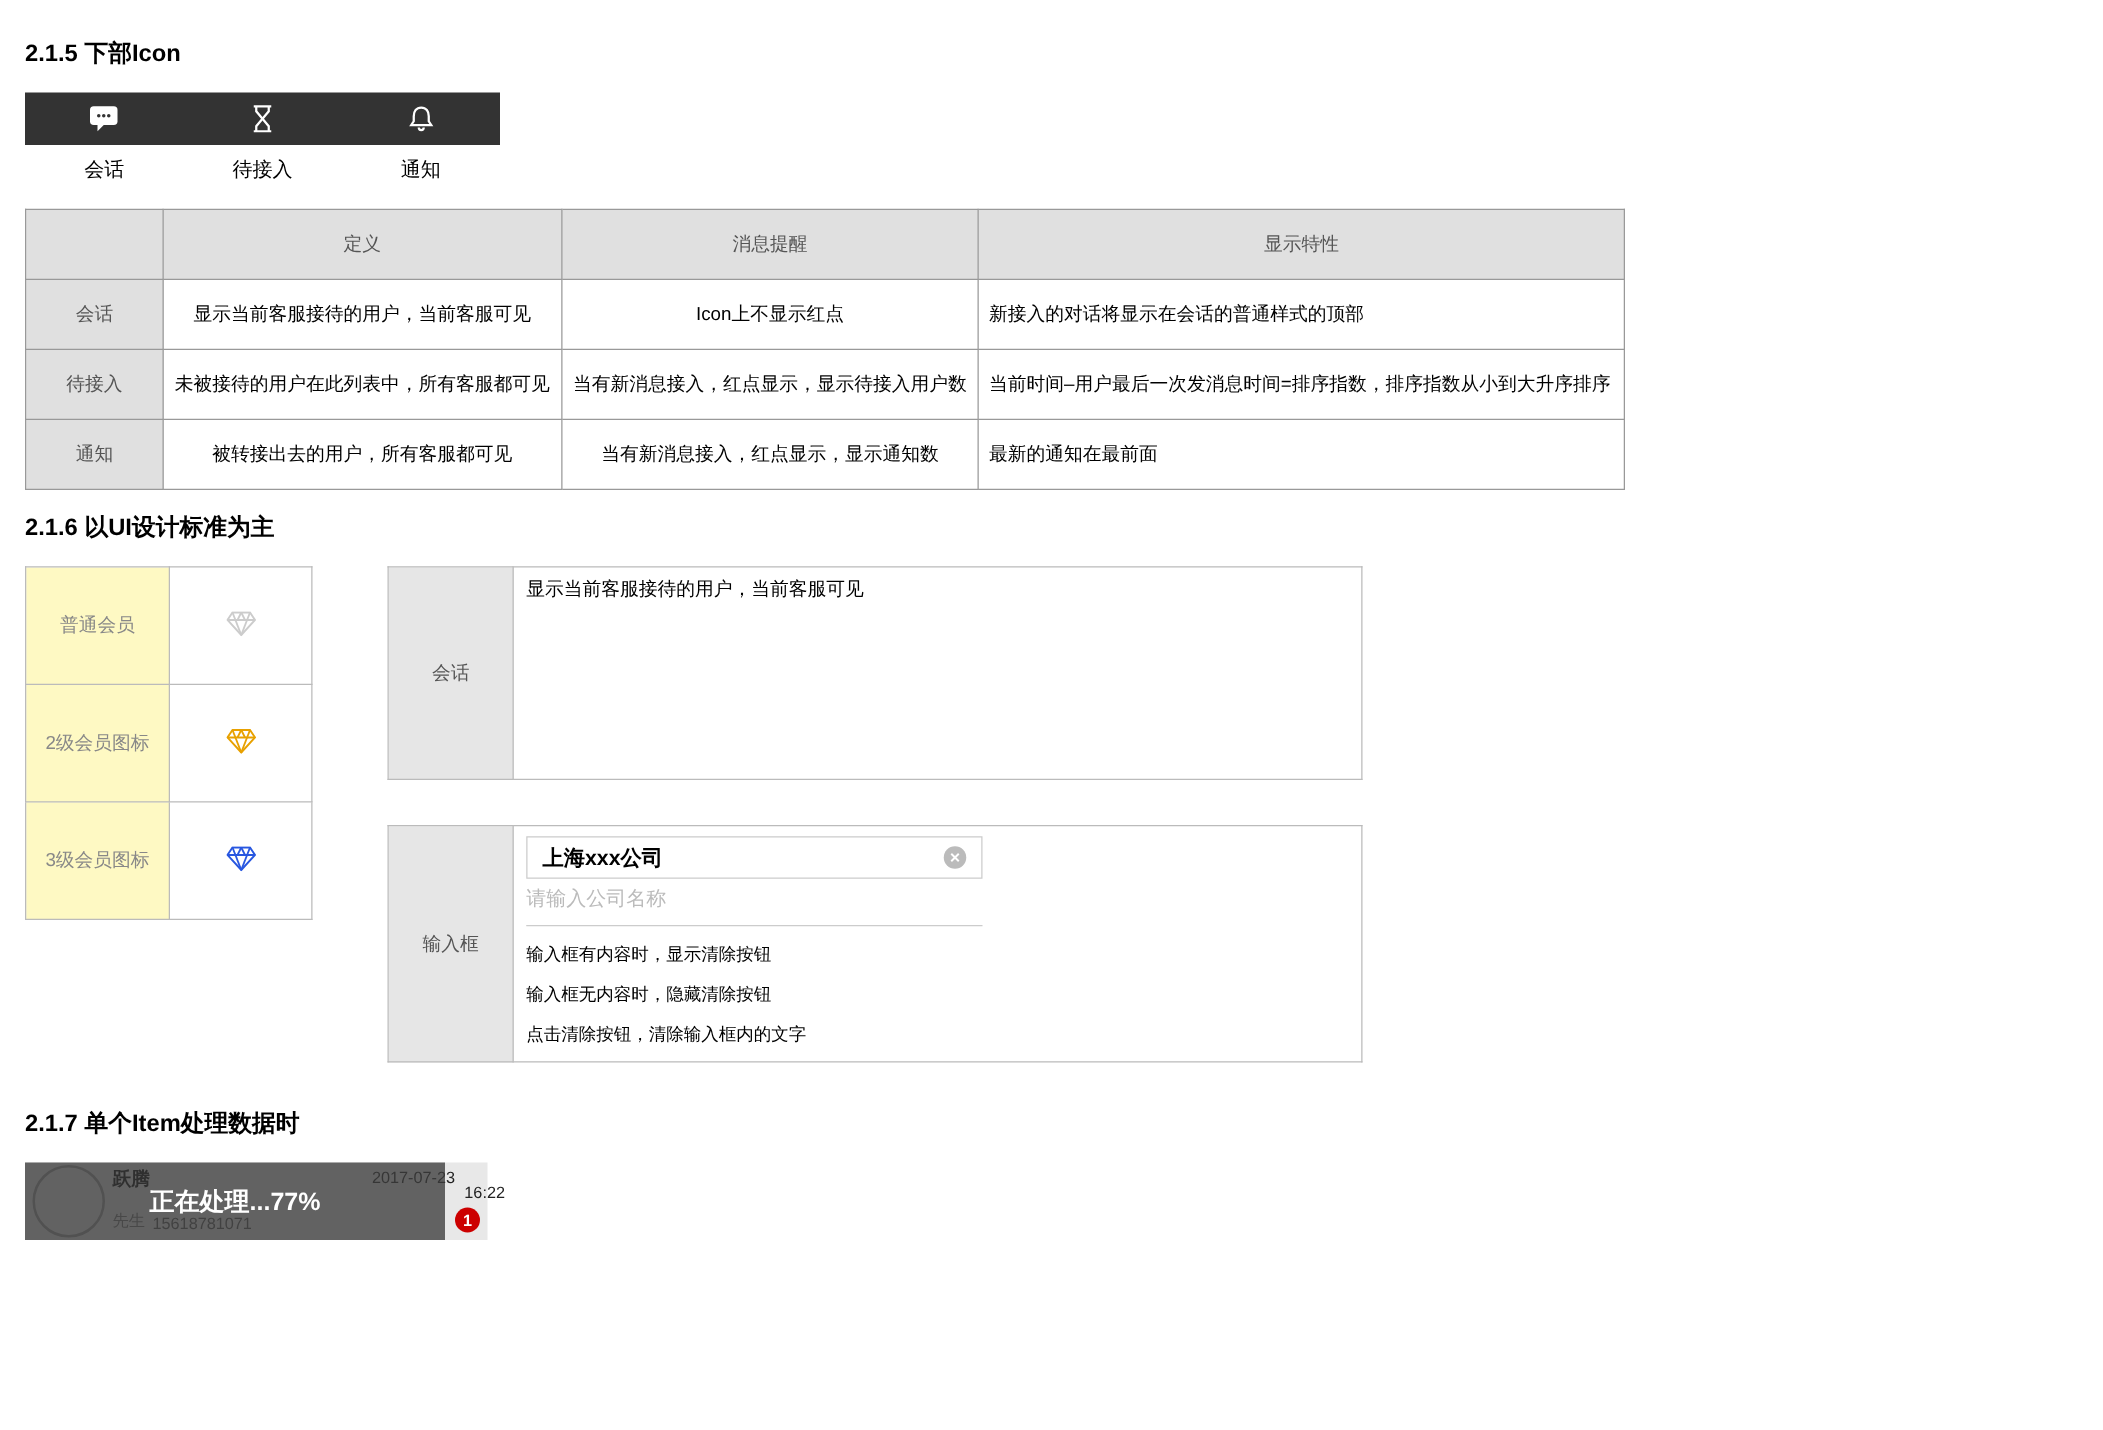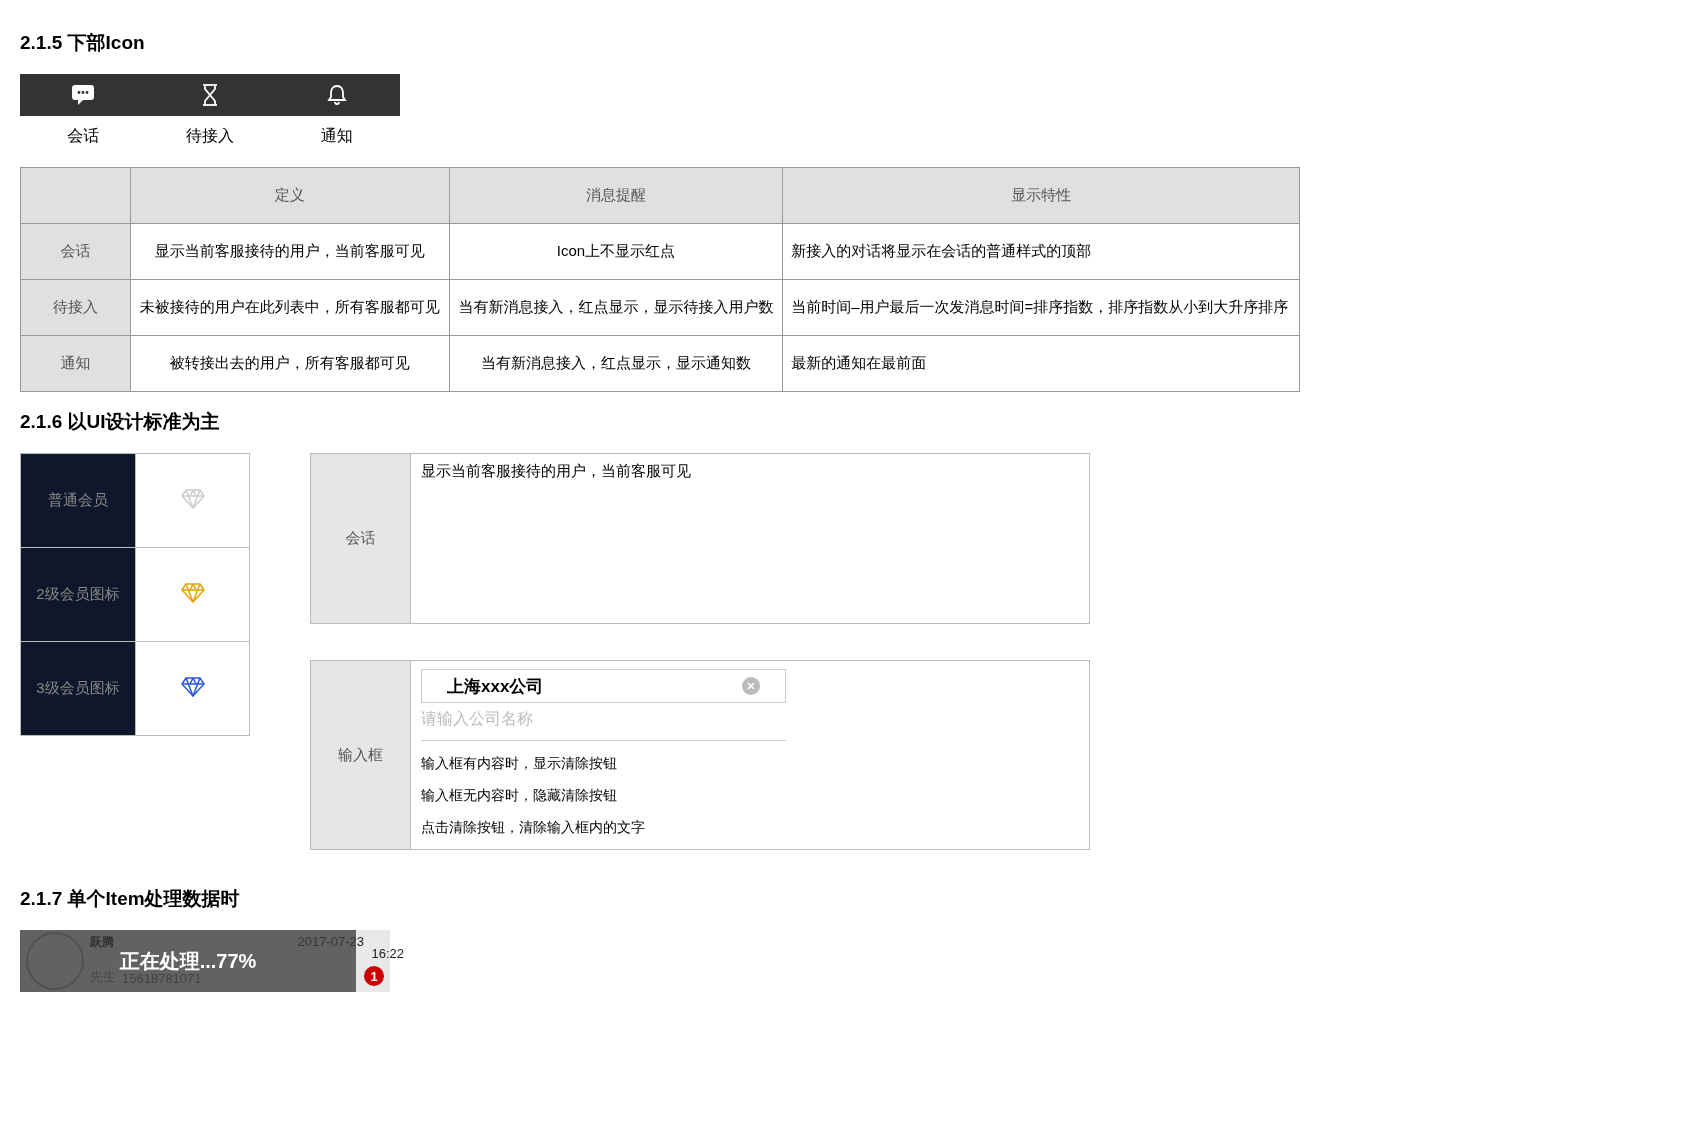--- a/index.html
+++ b/index.html
@@ -39,39 +39,39 @@
   table { border-collapse: collapse; width: 100%; max-width: 1280px; }
   th, td { border: 1px solid #999; padding: 18px 8px; font-size: 15px; }
   th { background: #e0e0e0; font-weight: 400; color: #555; }
   .rowhead { background: #e0e0e0; color: #555; text-align: center; width: 110px; }
   .center { text-align: center; }
 
   
   .flex-row { display: flex; gap: 60px; align-items: flex-start; margin-top: 18px; }
   .member-table { border-collapse: collapse; width: 230px; }
   .member-table td { border: 1px solid #bbb; height: 94px; text-align: center; vertical-align: middle; color: #888; font-size: 15px; }
-  .member-table td.label { background: #0f172a; width: 115px; }
+  .member-table td.label { background: #fef9c3; width: 115px; }
   .diamond-gray { stroke: #ccc; }
   .diamond-black { stroke: #000; }
   .diamond-gold { stroke: #e8a100; }
   .diamond-blue { stroke: #2857e0; }
 
   
   .spec-table { border-collapse: collapse; width: 780px; }
   .spec-table td { border: 1px solid #bbb; vertical-align: top; font-size: 15px; }
   .spec-table td.label { background: #e6e6e6; width: 100px; text-align: center; vertical-align: middle; color: #555; }
   .spec-table td.body { padding: 8px 10px; }
   .spec-gap { height: 36px; }
 
   .input-filled {
     border: 1px solid #ccc;
     height: 34px;
     display: flex;
     align-items: center;
-    padding: 0 25px;
+    padding: 0 12px;
     width: 365px;
     justify-content: space-between;
     font-size: 17px;
     font-weight: 600;
     margin-bottom: 6px;
   }
   .clear-btn { width: 18px; height: 18px; border-radius: 50%; background: #bbb; color: #fff; display: flex; align-items: center; justify-content: center; font-size: 12px; font-weight: 700; cursor: pointer; }
   .input-empty {
     border-bottom: 1px solid #ccc;
     height: 32px;
@@ -88,21 +88,21 @@
   .item-card {
     width: 370px;
     height: 62px;
     position: relative;
     background: #e8e8e8;
     display: flex;
     margin-top: 18px;
   }
   .avatar { width: 58px; height: 58px; border: 2px solid #999; border-radius: 50%; margin: 2px 6px; flex-shrink: 0; }
   .item-body { flex: 1; position: relative; font-size: 13px; }
-  .item-name { font-weight: 700; font-size: 12px; position: absolute; top: 4px; left: 0; }
+  .item-name { font-weight: 700; font-size: 15px; position: absolute; top: 4px; left: 0; }
   .item-date { position: absolute; top: 4px; right: 26px; font-size: 13px; color: #222; }
   .item-time { position: absolute; top: 4px; right: -14px; font-size: 13px; color: #222; margin-top: 12px; }
   .item-title { position: absolute; bottom: 6px; left: 0; font-size: 13px; color: #737373; }
   .item-phone { position: absolute; bottom: 6px; left: 32px; font-size: 13px; color: #555; }
   .overlay {
     position: absolute;
     left: 0; top: 0; bottom: 0;
     width: 336px;
     background: rgba(60,60,60,0.78);
     color: #fff;

